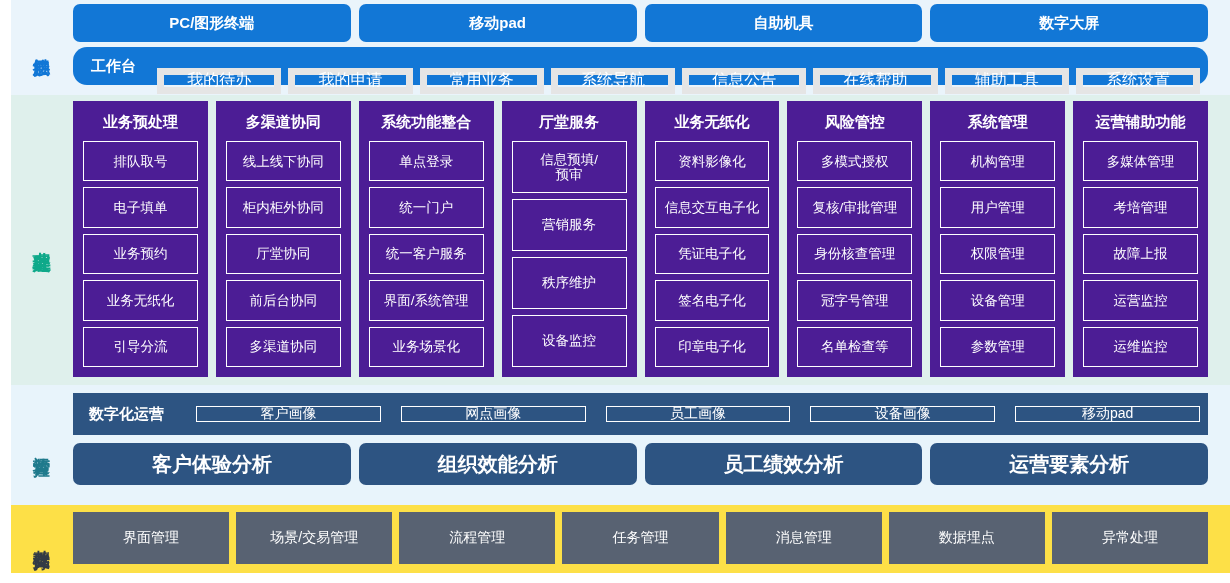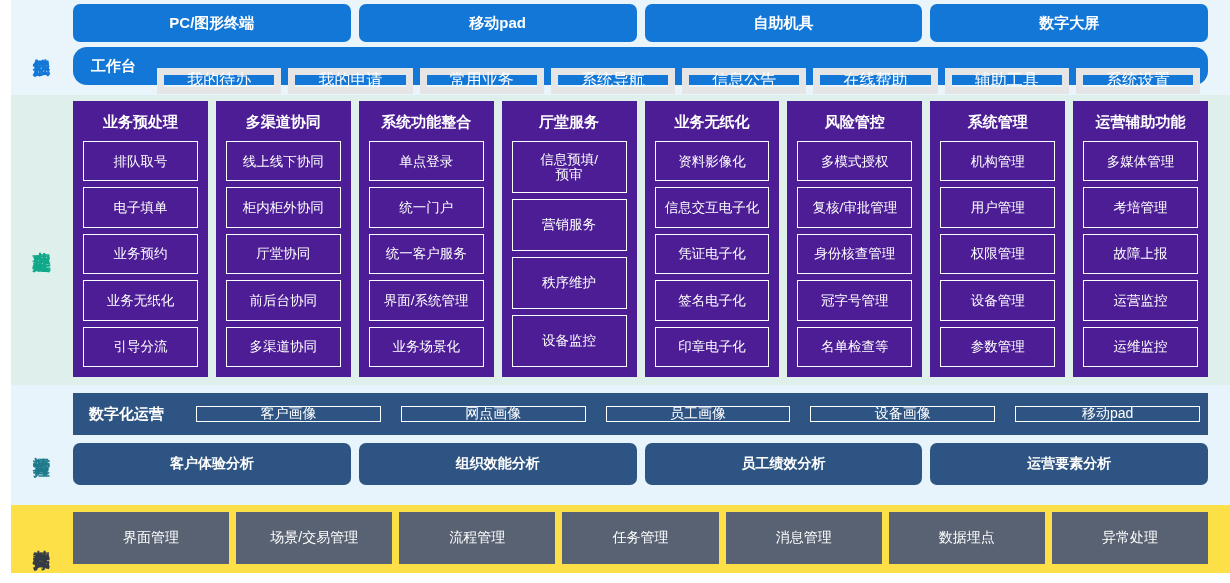--- a/index.html
+++ b/index.html
@@ -200,21 +200,21 @@
     display: flex;
     flex-direction: row;
     gap: 8px;
     height: 42px;
   }
   .ops-analysis-chip {
     flex: 1;
     background: #2d5482;
     border-radius: 7px;
     color: #ffffff;
-    font-size: 14px;
+    font-size: 20px;
     font-weight: bold;
     display: flex;
     align-items: center;
     justify-content: center;
     box-sizing: border-box;
     white-space: nowrap;
   }
 
   
   #layer-foundation {

